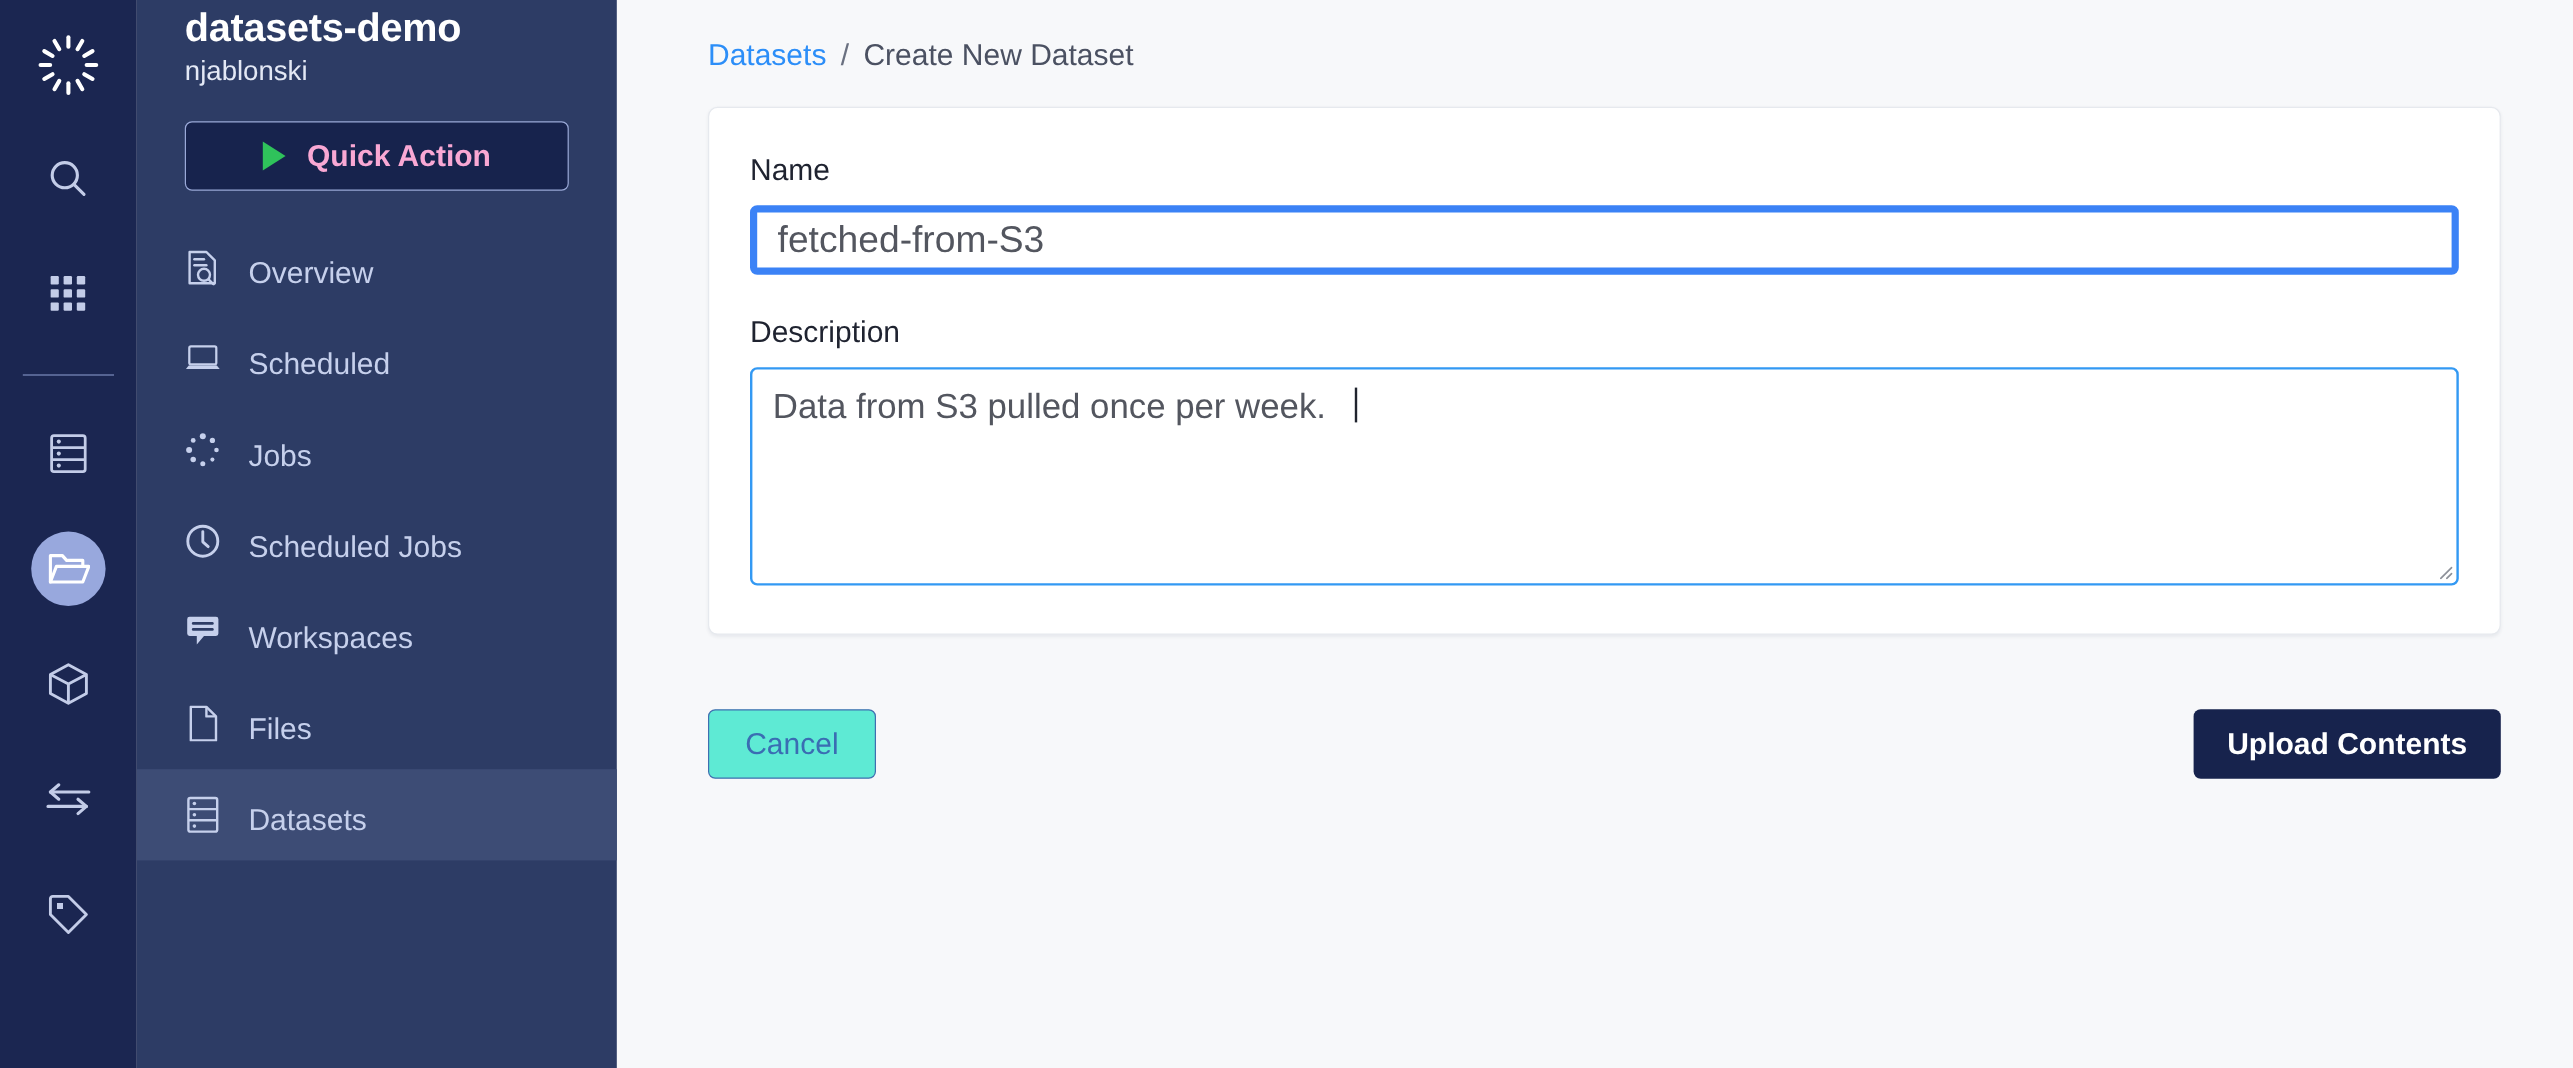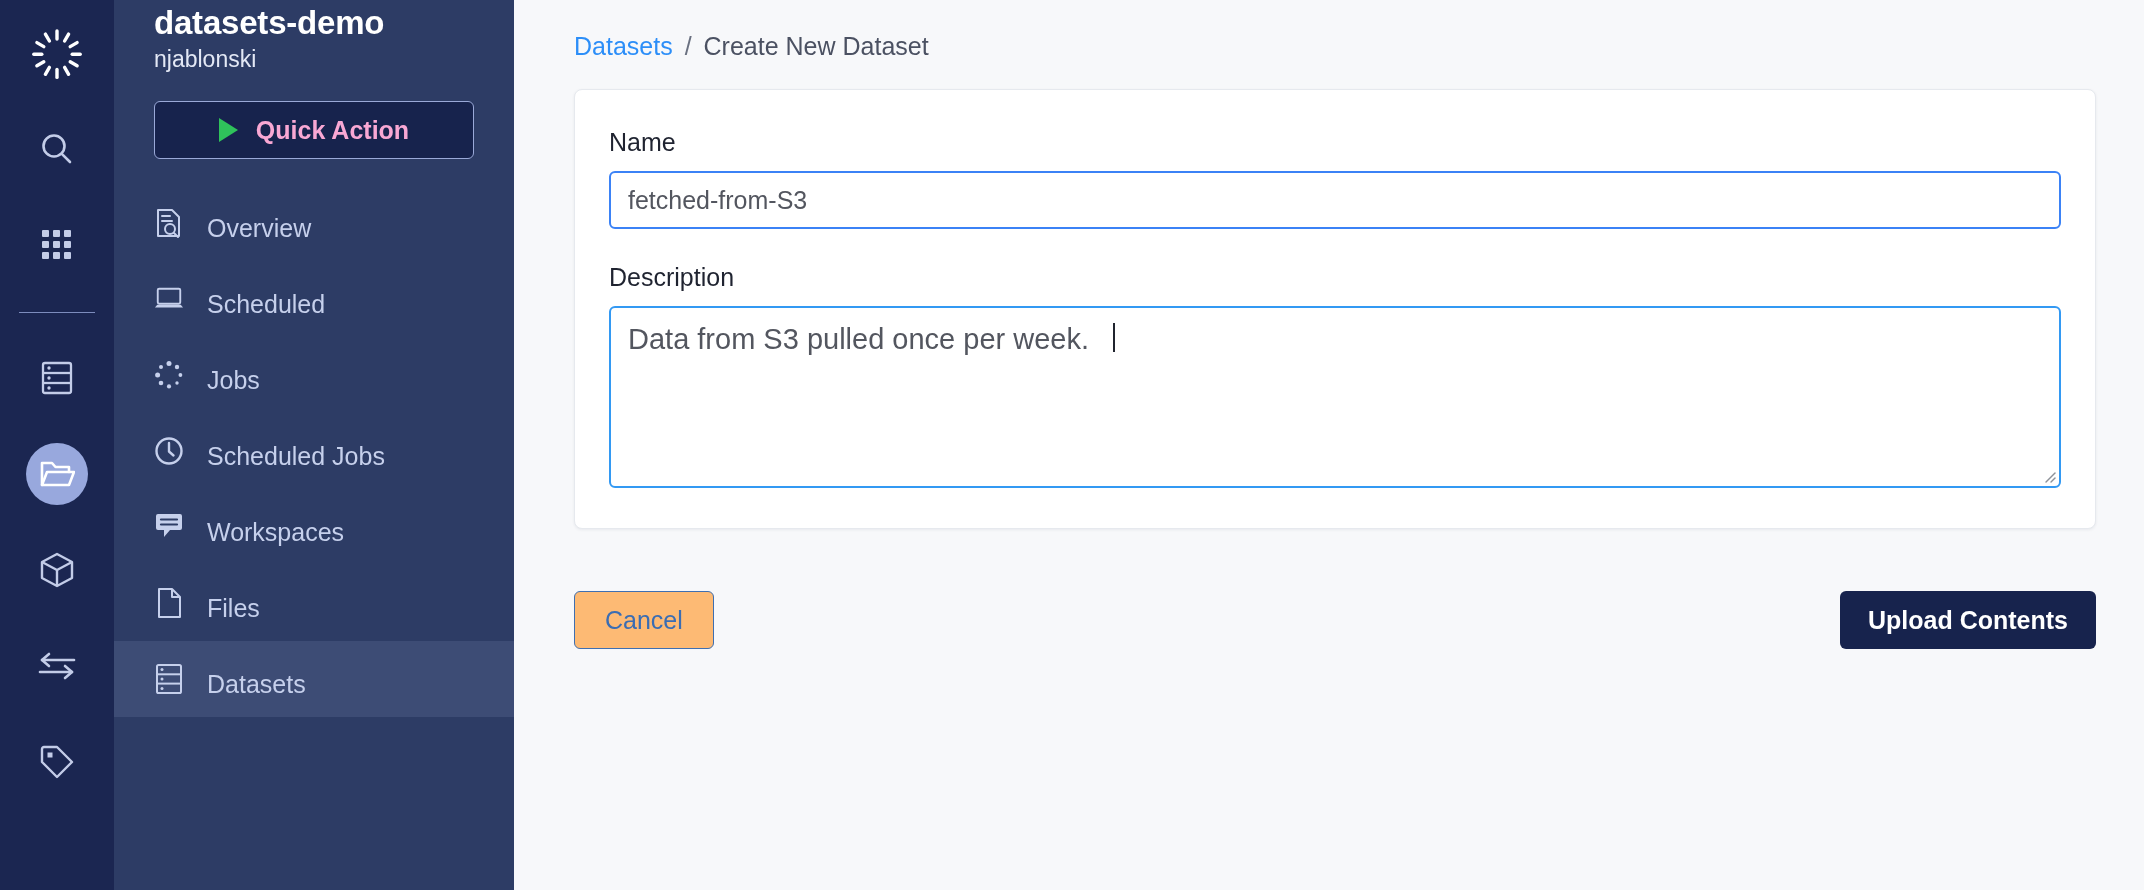--- a/index.html
+++ b/index.html
@@ -111,22 +111,23 @@
     width: 30px; height: 30px;
     display: flex; align-items: center; justify-content: center;
     flex: 0 0 30px;
   }
 
   
   .main {
     flex: 1 1 auto;
     height: 725px;
     background: #f7f8fa;
-    padding: 32px 48px 0 60px;
+    padding: 32px 60px 0 60px;
     position: relative;
+    margin-left: 16px;
   }
   .breadcrumb {
     font-size: 25px;
     color: #5a5f6b;
     margin-bottom: 28px;
     white-space: nowrap;
   }
   .breadcrumb .crumb-link {
     color: #2c8ef8;
     cursor: pointer;
@@ -142,25 +143,25 @@
     padding: 38px 34px 40px 34px;
   }
   .field-label {
     font-size: 25px;
     color: #1f2330;
     margin-bottom: 14px;
   }
   .text-input {
     width: 100%;
     height: 58px;
-    border: 2px solid #3b82f6;
+    border: 6px solid #3b82f6;
     border-radius: 6px;
     background: #ffffff;
     font-family: "Liberation Sans", sans-serif;
-    font-size: 25px;
+    font-size: 31px;
     color: #53565f;
     padding: 0 17px;
     outline: none;
   }
   .field-gap { height: 34px; }
   .textarea-wrap {
     position: relative;
     width: 100%;
     height: 182px;
   }
@@ -196,21 +197,21 @@
 
   .actions {
     margin-top: 62px;
     display: flex;
     align-items: center;
     justify-content: space-between;
   }
   .btn-cancel {
     border: 1px solid #3f6fb0;
     border-radius: 6px;
-    background: #fdba74;
+    background: #5eead4;
     color: #3a6db3;
     font-family: "Liberation Sans", sans-serif;
     font-size: 25px;
     padding: 0 30px;
     height: 58px;
     cursor: pointer;
   }
   .btn-upload {
     border: none;
     border-radius: 6px;

